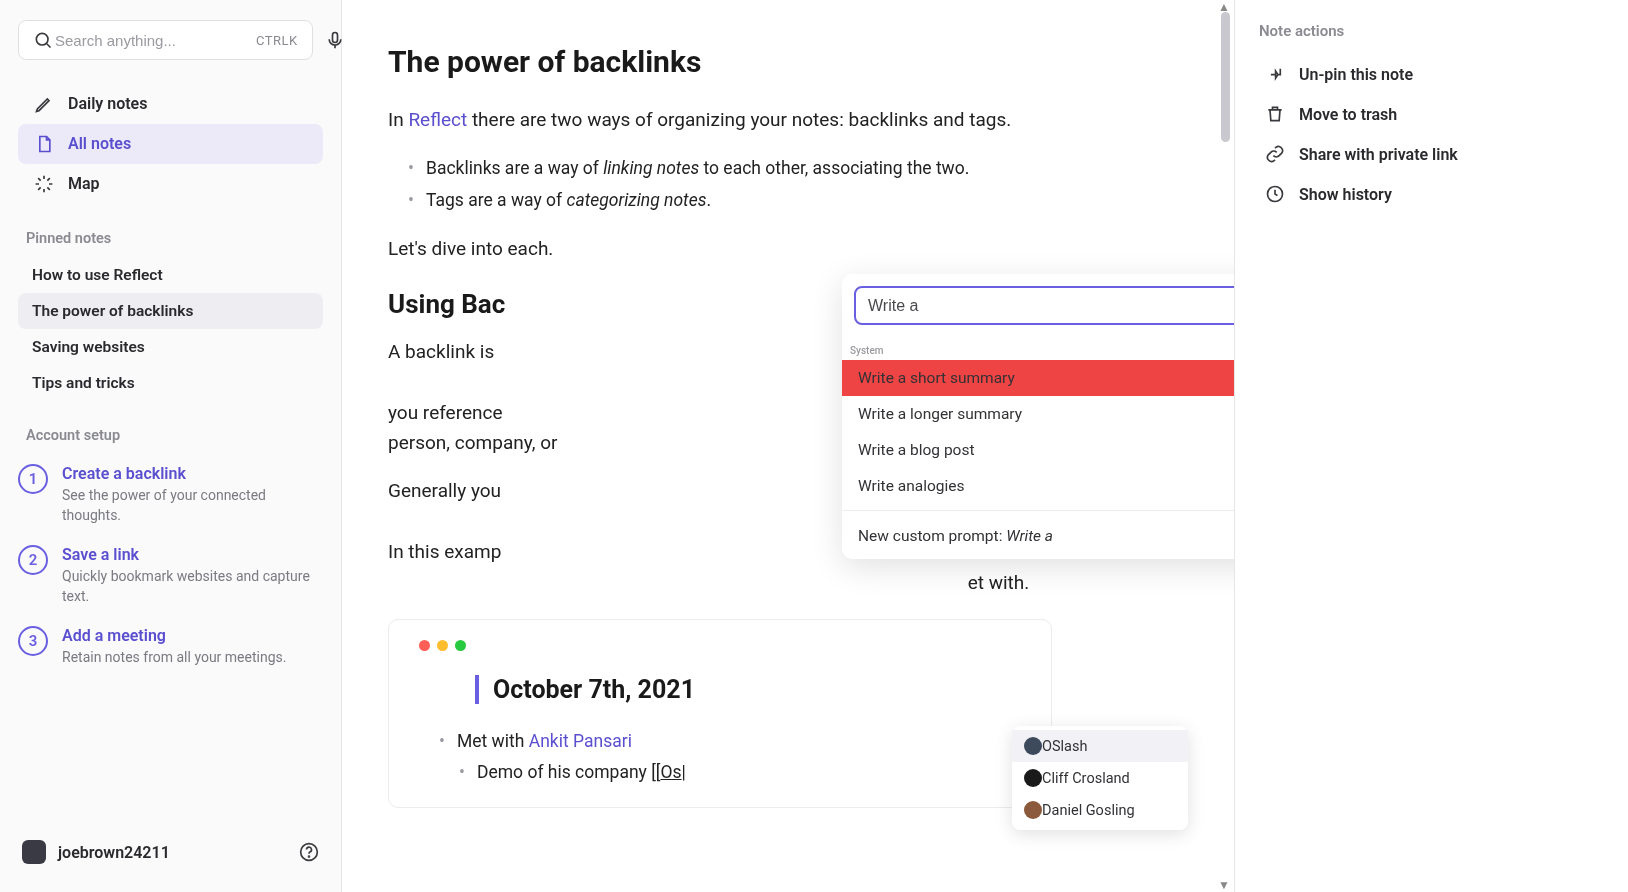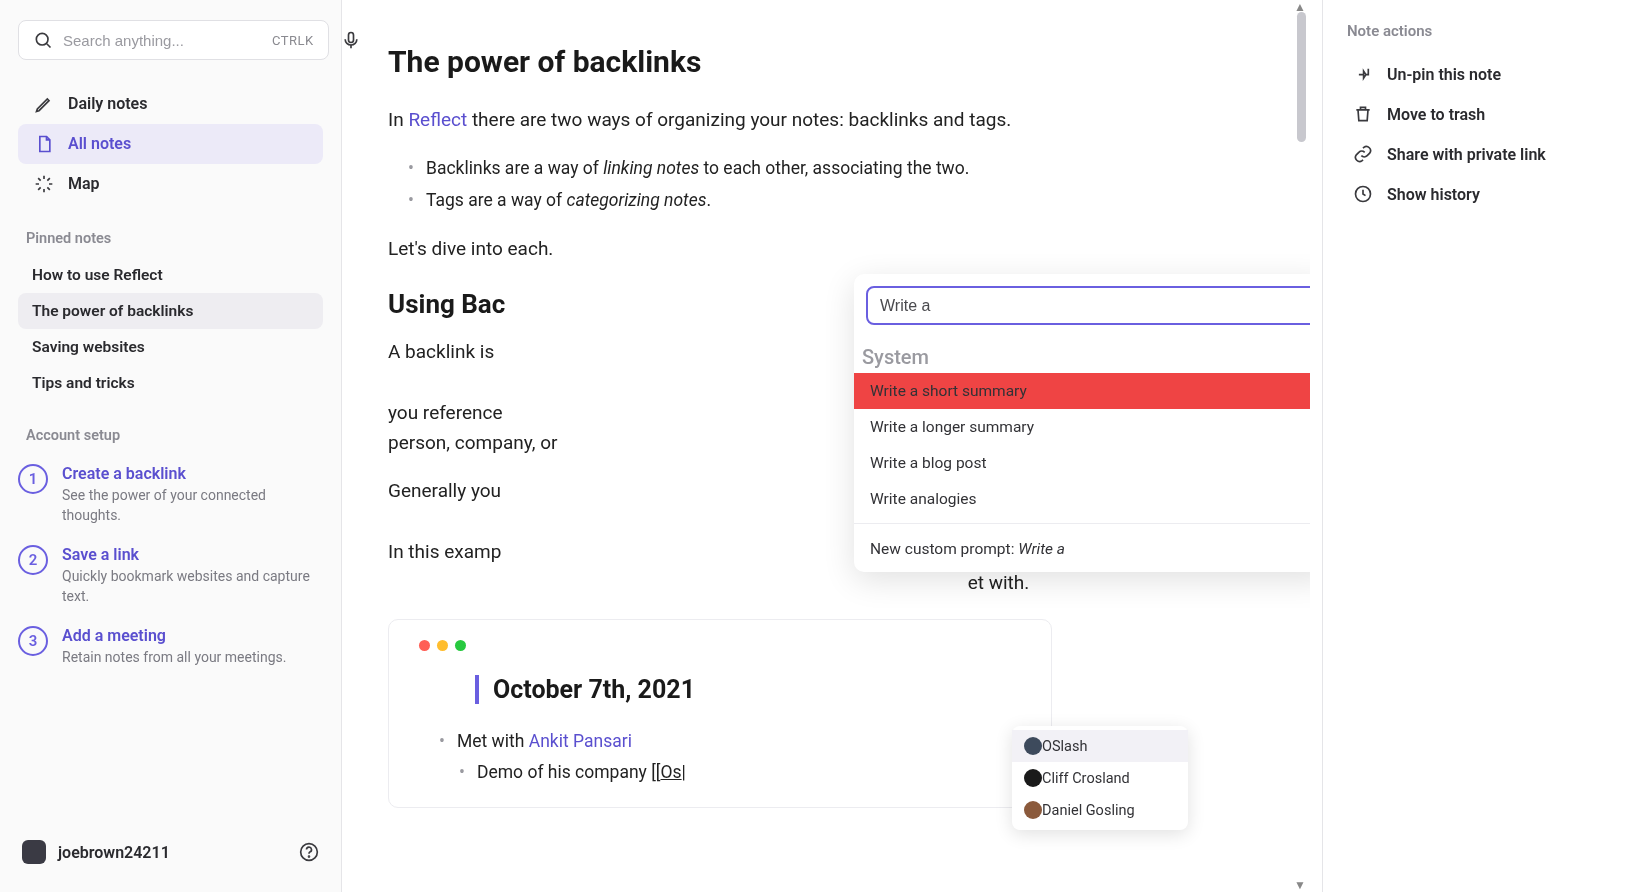--- a/index.html
+++ b/index.html
@@ -1,21 +1,21 @@
 <!DOCTYPE html>
 <html><head>
 <meta charset="utf-8">
 <style>
 * { box-sizing: border-box; margin: 0; padding: 0; }
 body { font-family: -apple-system, BlinkMacSystemFont, "Segoe UI", Roboto, sans-serif; background: #fff; color: #1a1a1a; width: 1628px; height: 892px; overflow: hidden; display: flex; }
 
 
 .sidebar { width: 342px; border-right: 1px solid #e5e5e8; background: #fafafa; display: flex; flex-direction: column; padding: 20px 18px; }
 .search-row { display: flex; align-items: center; gap: 12px; margin-bottom: 24px; }
-.search-box { flex: 1; display: flex; align-items: center; border: 1px solid #e0e0e4; border-radius: 8px; padding: 9px 14px; background: #fff; gap: 10px; }
+.search-box { flex: 1; display: flex; align-items: center; border: 1px solid #e0e0e4; border-radius: 8px; padding: 9px 14px; background: #fff; gap: 2px; }
 .search-box input { border: none; outline: none; flex: 1; font-size: 15px; background: transparent; color: #333; }
 .search-box input::placeholder { color: #9a9aa0; }
 .kbd { font-size: 13px; color: #8a8a90; letter-spacing: 0.5px; }
 .mic-icon { color: #555; }
 
 .nav-item { display: flex; align-items: flex-start; gap: 14px; padding: 10px 16px; border-radius: 8px; font-size: 16px; font-weight: 600; color: #2a2a2e; cursor: pointer; }
 .nav-item.active { background: #eceaf8; color: #5a4fcf; }
 .nav-item.active svg { stroke: #5a4fcf; }
 
 .section-label { font-size: 14.5px; font-weight: 600; color: #8a8a92; margin: 26px 0 10px 8px; }
@@ -53,37 +53,37 @@
 .dot.r { background: #ff5f56; }
 .dot.y { background: #ffbd2e; }
 .dot.g { background: #27c93f; }
 .card-date { font-size: 25px; font-weight: 700; border-left: 4px solid #6a5fe0; padding-left: 14px; margin-bottom: 22px; margin-left: 56px; }
 .card-list { margin-left: 90px; }
 .card-list li { font-size: 16px; line-height: 1.8; color: #333; position: relative; padding-left: 18px; list-style: none; }
 .card-list li::before { content: "•"; position: absolute; left: 0; color: #b0b0b8; }
 .nested { margin-left: 20px; }
 
 
-.ai-popup { position: absolute; left: 512px; top: 274px; width: 478px; background: #fff; border-radius: 10px; box-shadow: 0 8px 32px rgba(0,0,0,0.12); z-index: 20; overflow: hidden; }
+.ai-popup { position: absolute; left: 500px; top: 274px; width: 478px; background: #fff; border-radius: 10px; box-shadow: 0 8px 32px rgba(0,0,0,0.12); z-index: 20; overflow: hidden; }
 .ai-input { margin: 12px; border: 2px solid #6a5fe0; border-radius: 8px; padding: 8px 12px; }
 .ai-input input { border: none; outline: none; width: 100%; font-size: 16px; color: #4a4a4e; }
-.ai-section-label { padding: 8px 8px 4px; font-size: 20px; color: #9a9aa0; font-weight: 500; }
+.ai-section-label { padding: 8px 8px 4px; font-size: 10px; color: #9a9aa0; font-weight: 500; }
 .ai-option { padding: 9px 16px; font-size: 15.5px; color: #323236; cursor: pointer; }
 .ai-option.hover { background: #ef4444; }
 .ai-divider { height: 1px; background: #ececf0; margin: 6px 0; }
 .ai-custom { padding: 10px 16px 14px; font-size: 15.5px; color: #323236; }
 
 
 .link-suggest { position: absolute; left: 670px; top: 726px; width: 176px; background: #fff; border-radius: 8px; box-shadow: 0 4px 18px rgba(0,0,0,0.12); z-index: 15; padding: 4px 0; }
 .ls-item { display: flex; align-items: center; padding: 7px 12px; font-size: 14.5px; color: #323236; cursor: pointer; }
 .ls-item.hover { background: #f2f1f6; }
 .ls-ava { width: 18px; height: 18px; border-radius: 50%; flex-shrink: 0; }
 
 
-.right-panel { width: 306px; border-left: 1px solid #e5e5e8; padding: 22px 20px; margin-left: 12px; }
+.right-panel { width: 394px; border-left: 1px solid #e5e5e8; padding: 22px 20px; }
 .rp-title { font-size: 15px; font-weight: 600; color: #8a8a92; margin-bottom: 14px; margin-left: 4px; }
 .rp-item { display: flex; align-items: center; gap: 14px; padding: 10px 10px; font-size: 16px; font-weight: 600; color: #2a2a2e; cursor: pointer; border-radius: 8px; }
 
 .i { width: 20px; height: 20px; stroke: #3a3a3e; stroke-width: 2; fill: none; flex-shrink: 0; }
 </style>
 </head>
 <body>
 
 <div class="sidebar">
   <div class="search-row">

